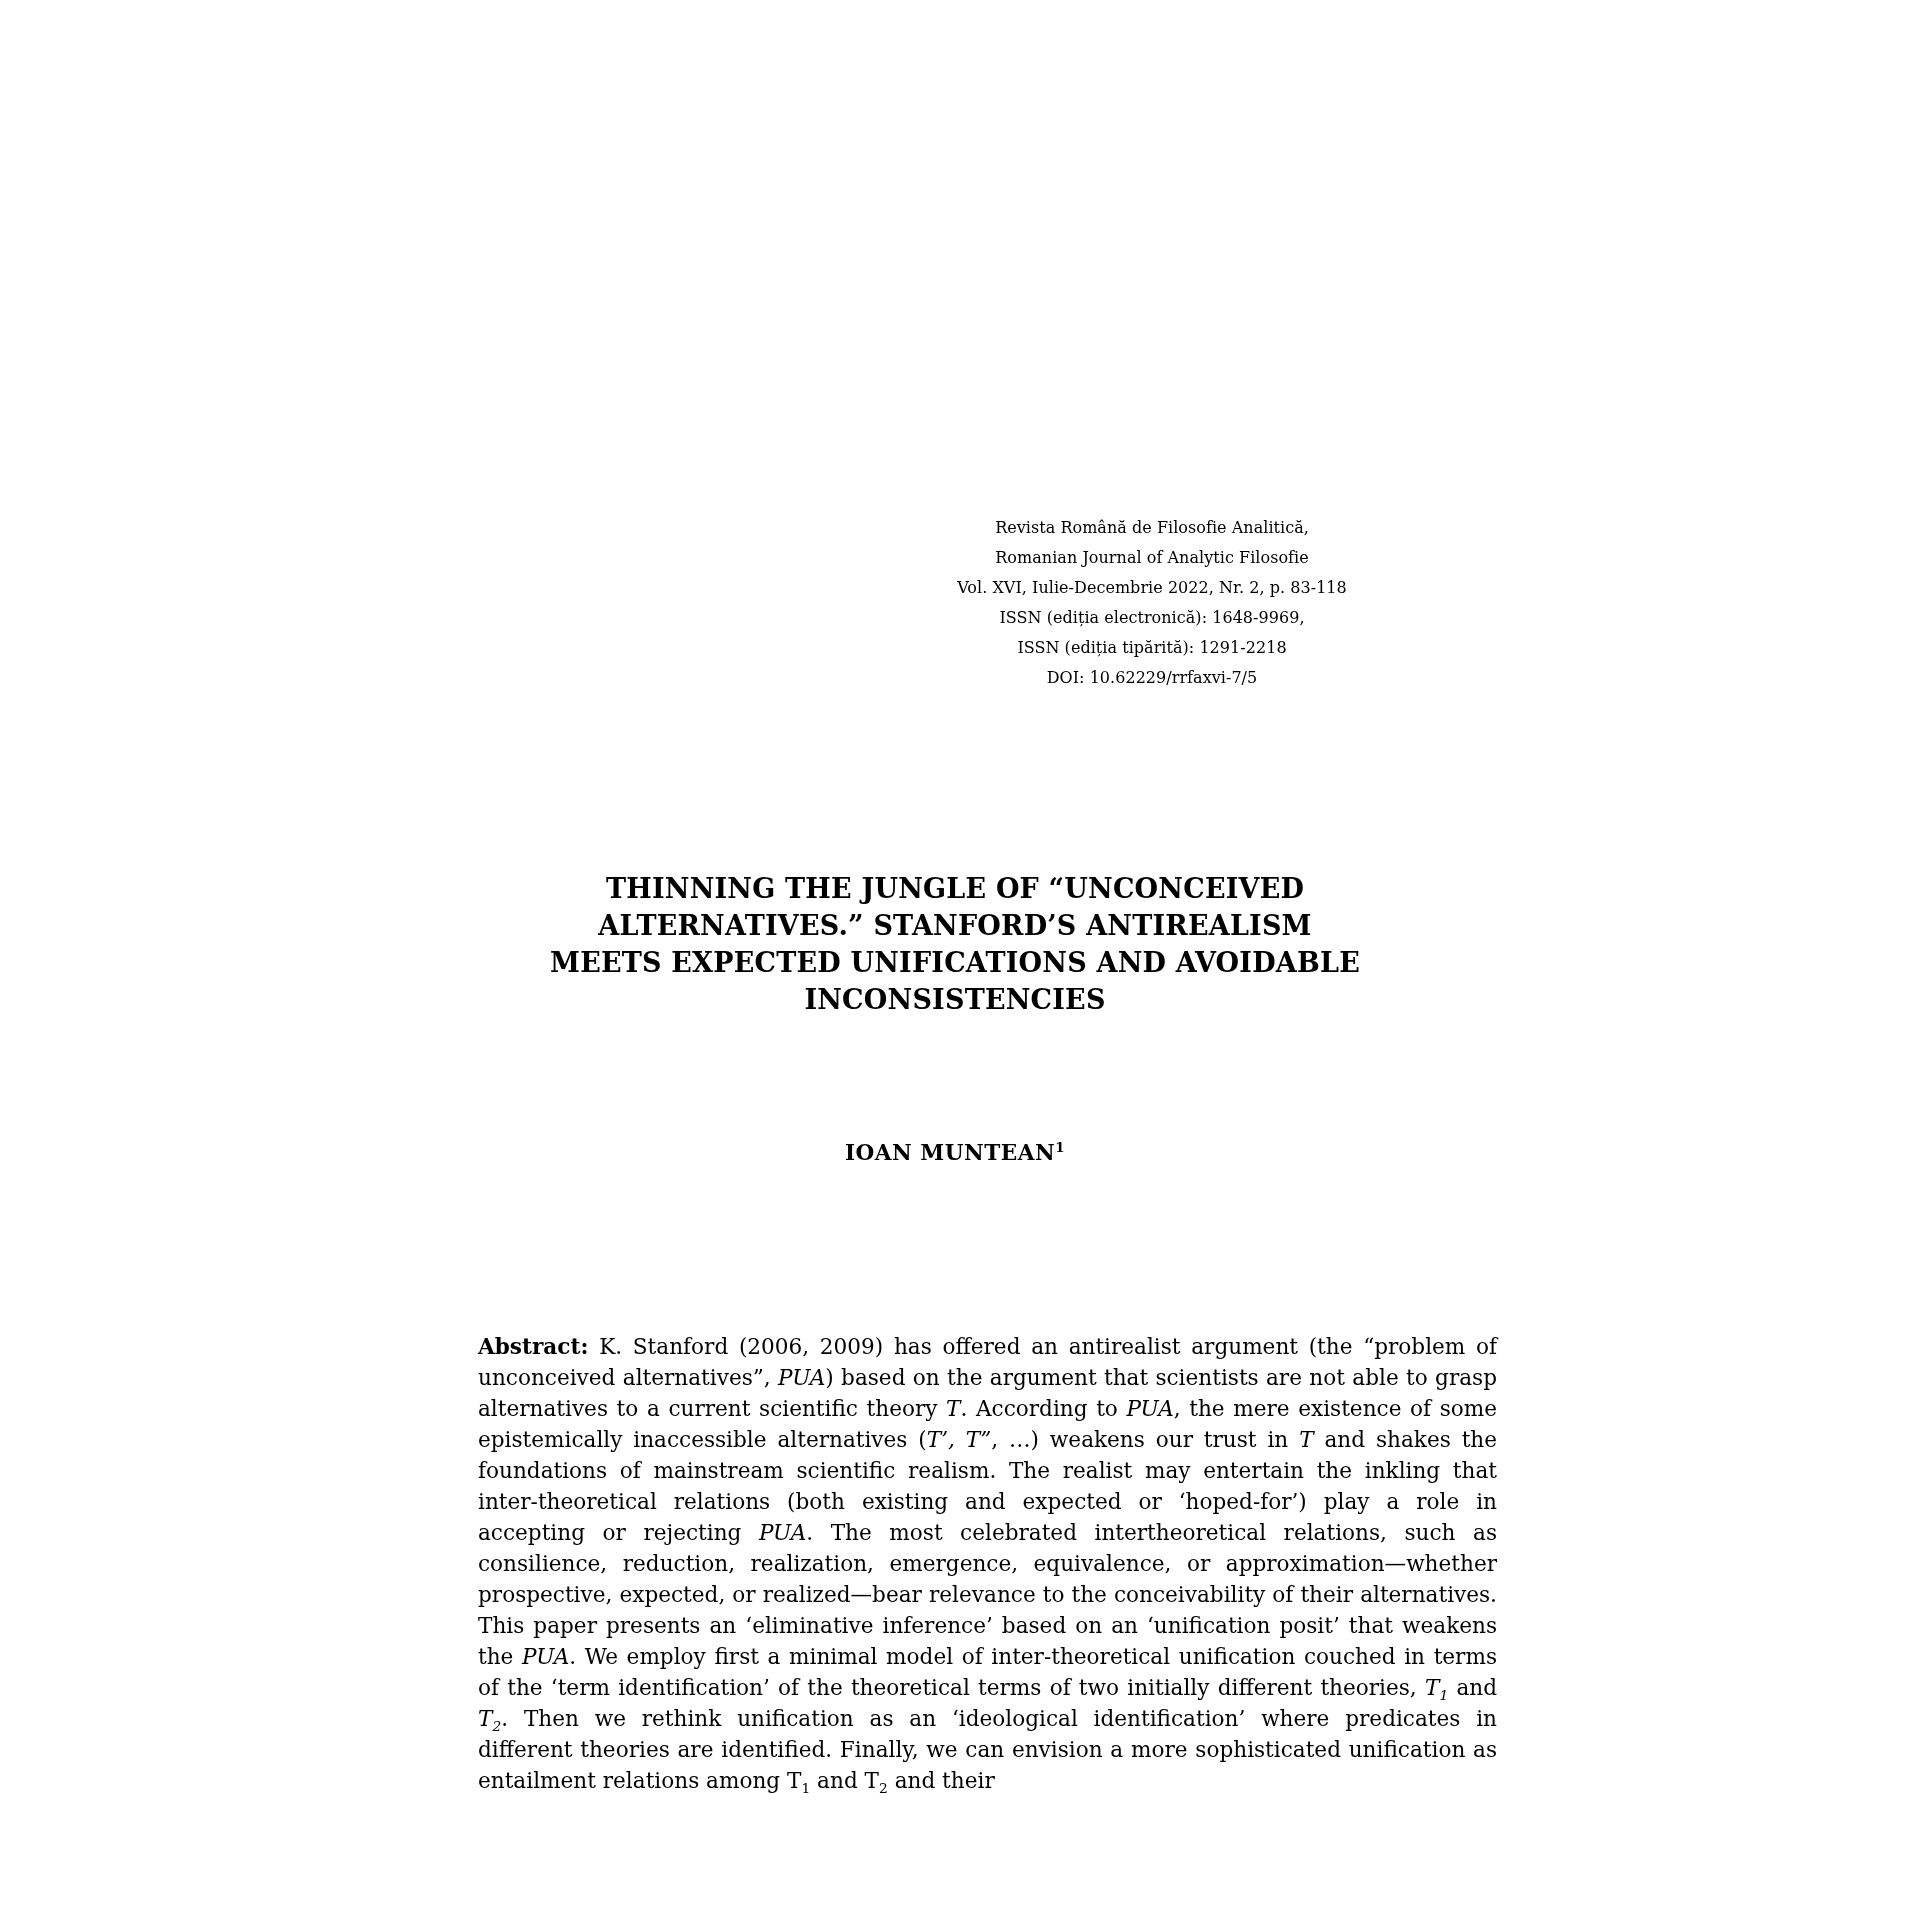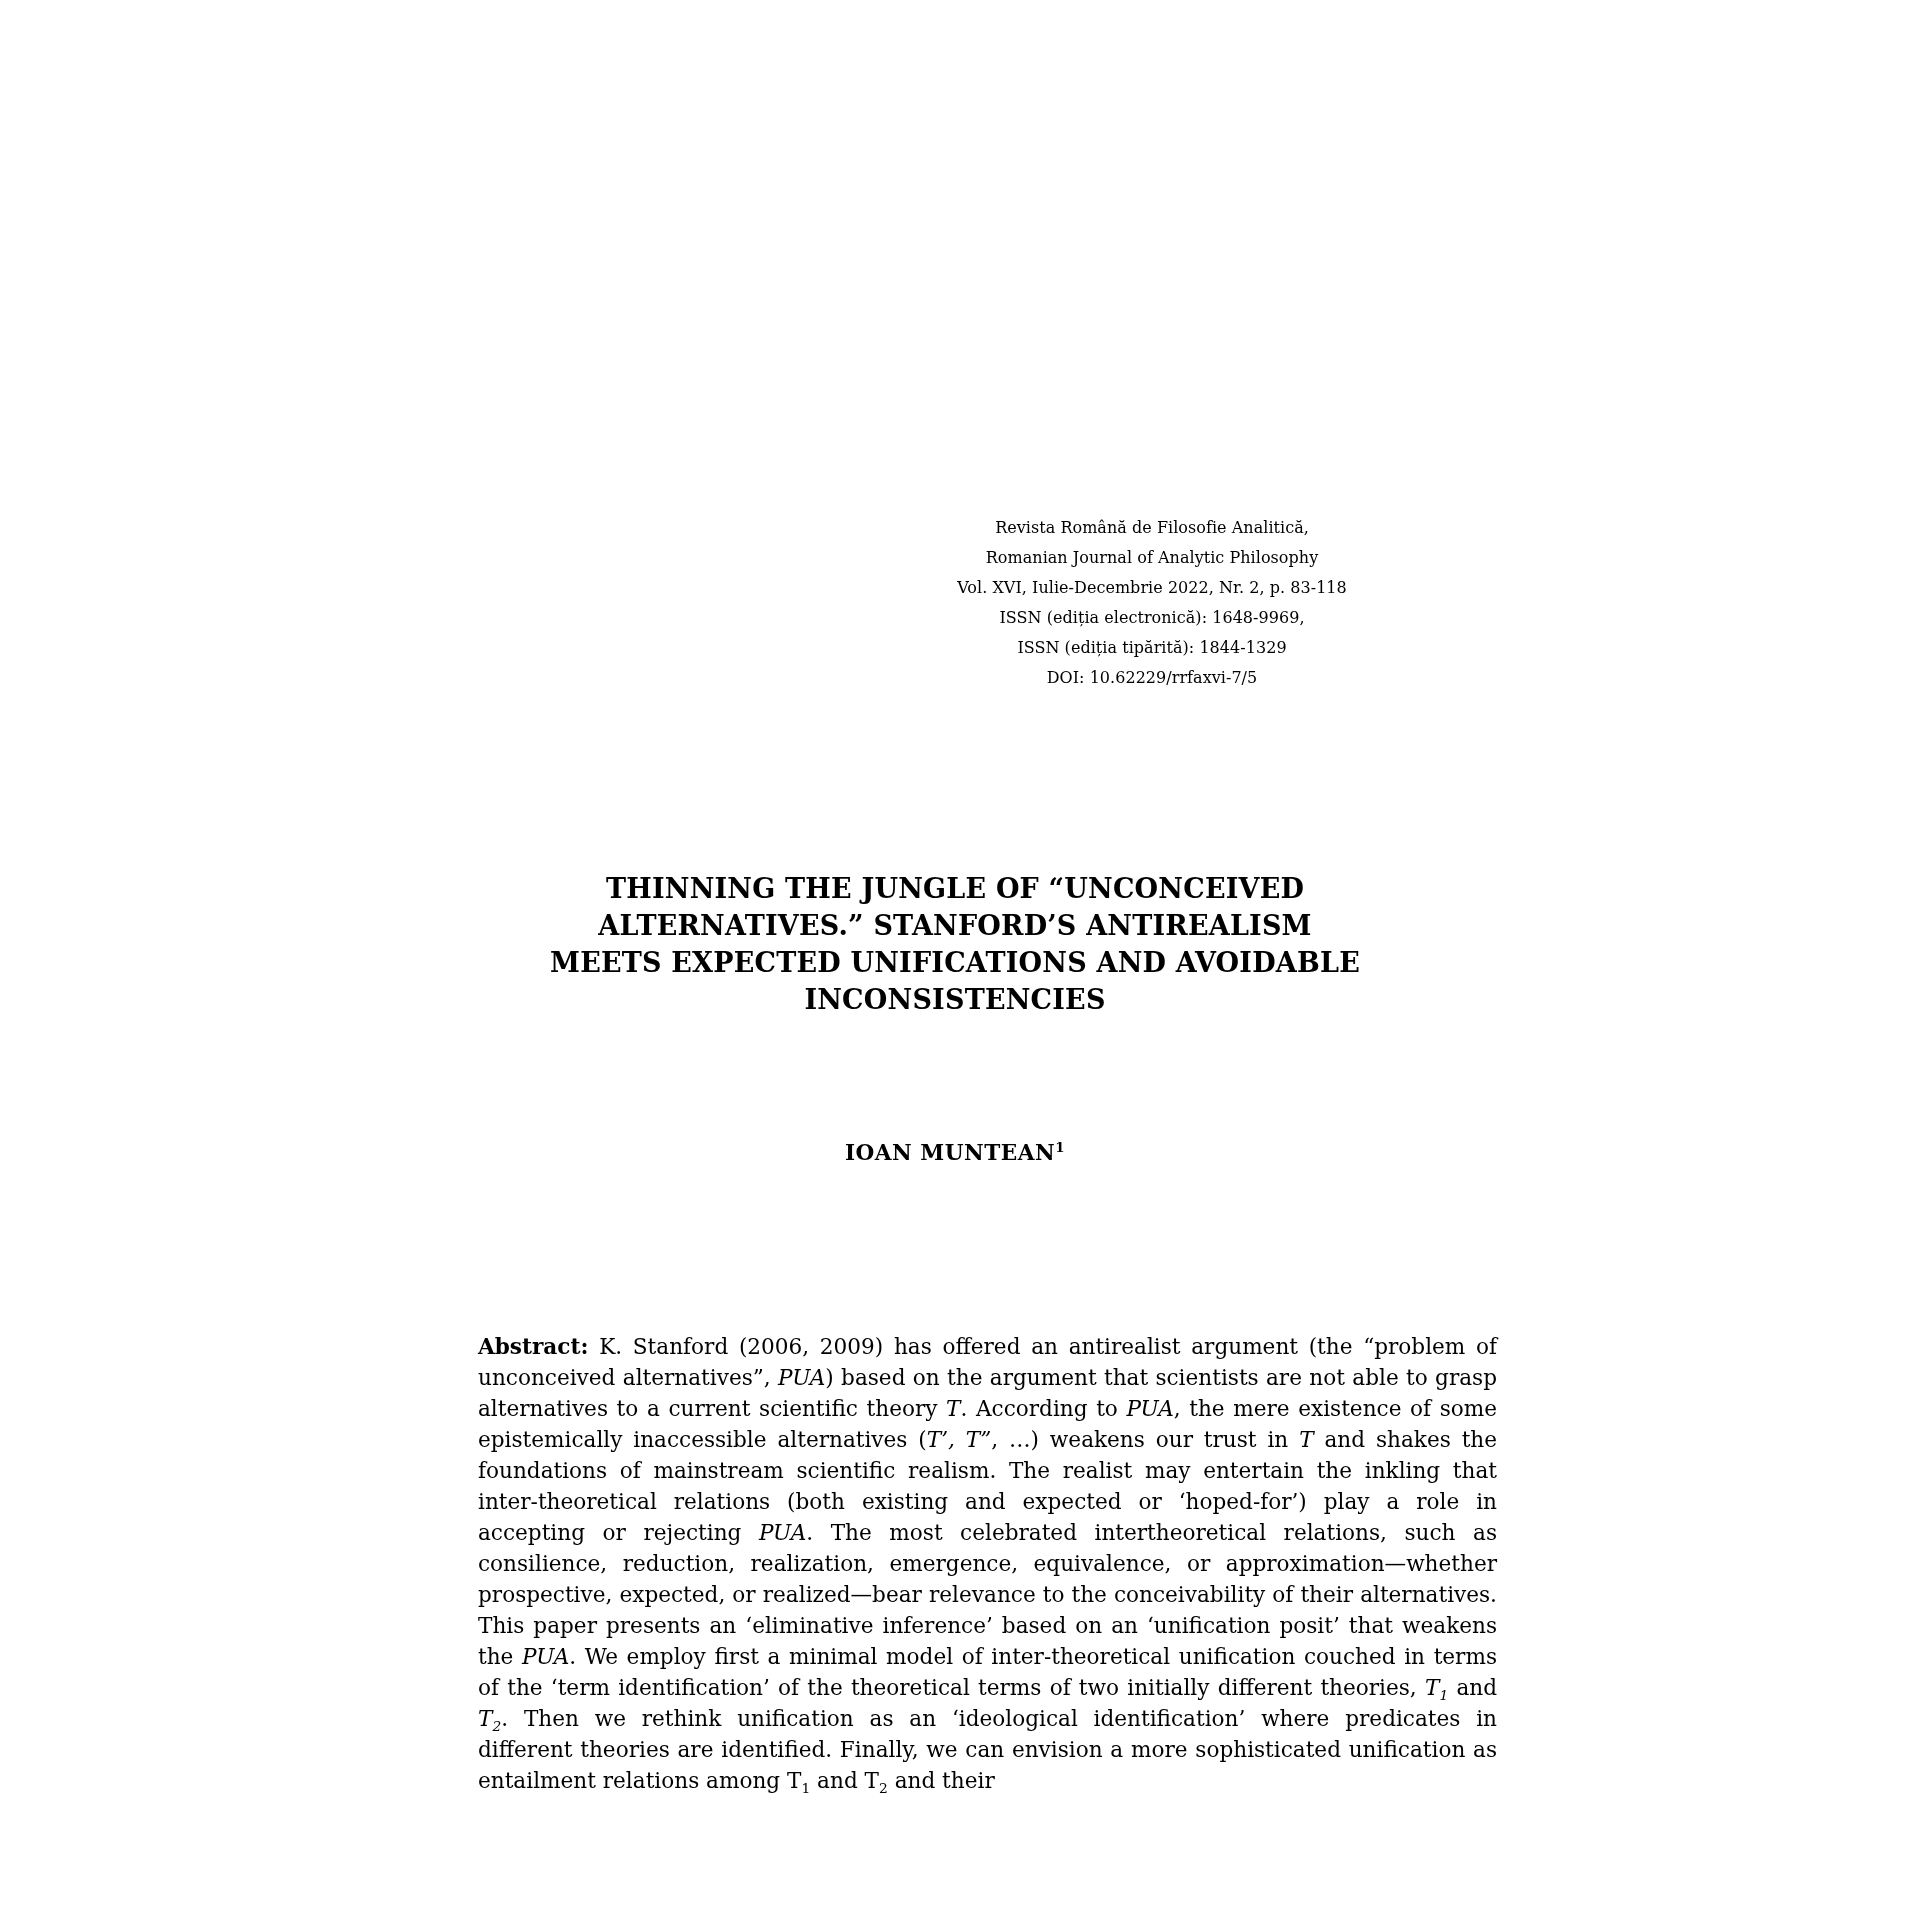--- a/index.html
+++ b/index.html
@@ -85,24 +85,24 @@
     line-height: 0;
   }
 </style>
 </head>
 <body>
 
 <div class="page">
 
   <div class="masthead">
     <div>Revista Română de Filosofie Analitică,</div>
-    <div>Romanian Journal of Analytic Philosophy</div>
+    <div>Romanian Journal of Analytic Filosofie</div>
     <div>Vol. XVI, Iulie-Decembrie 2022, Nr. 2, p. 83-118</div>
     <div>ISSN (ediția electronică): 1648-9969,</div>
-    <div>ISSN (ediția tipărită): 1844-1329</div>
+    <div>ISSN (ediția tipărită): 1291-2218</div>
     <div>DOI: 10.62229/rrfaxvi-7/5</div>
   </div>
 
   <h1 class="title">
     <div>THINNING THE JUNGLE OF “UNCONCEIVED</div>
     <div>ALTERNATIVES.” STANFORD’S ANTIREALISM</div>
     <div>MEETS EXPECTED UNIFICATIONS AND AVOIDABLE</div>
     <div>INCONSISTENCIES</div>
   </h1>
 

